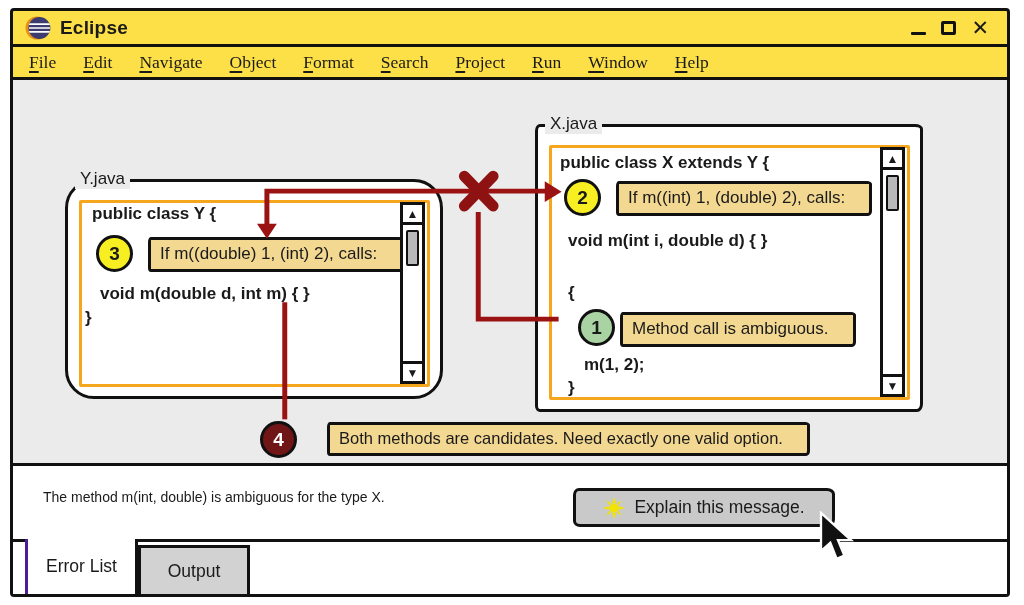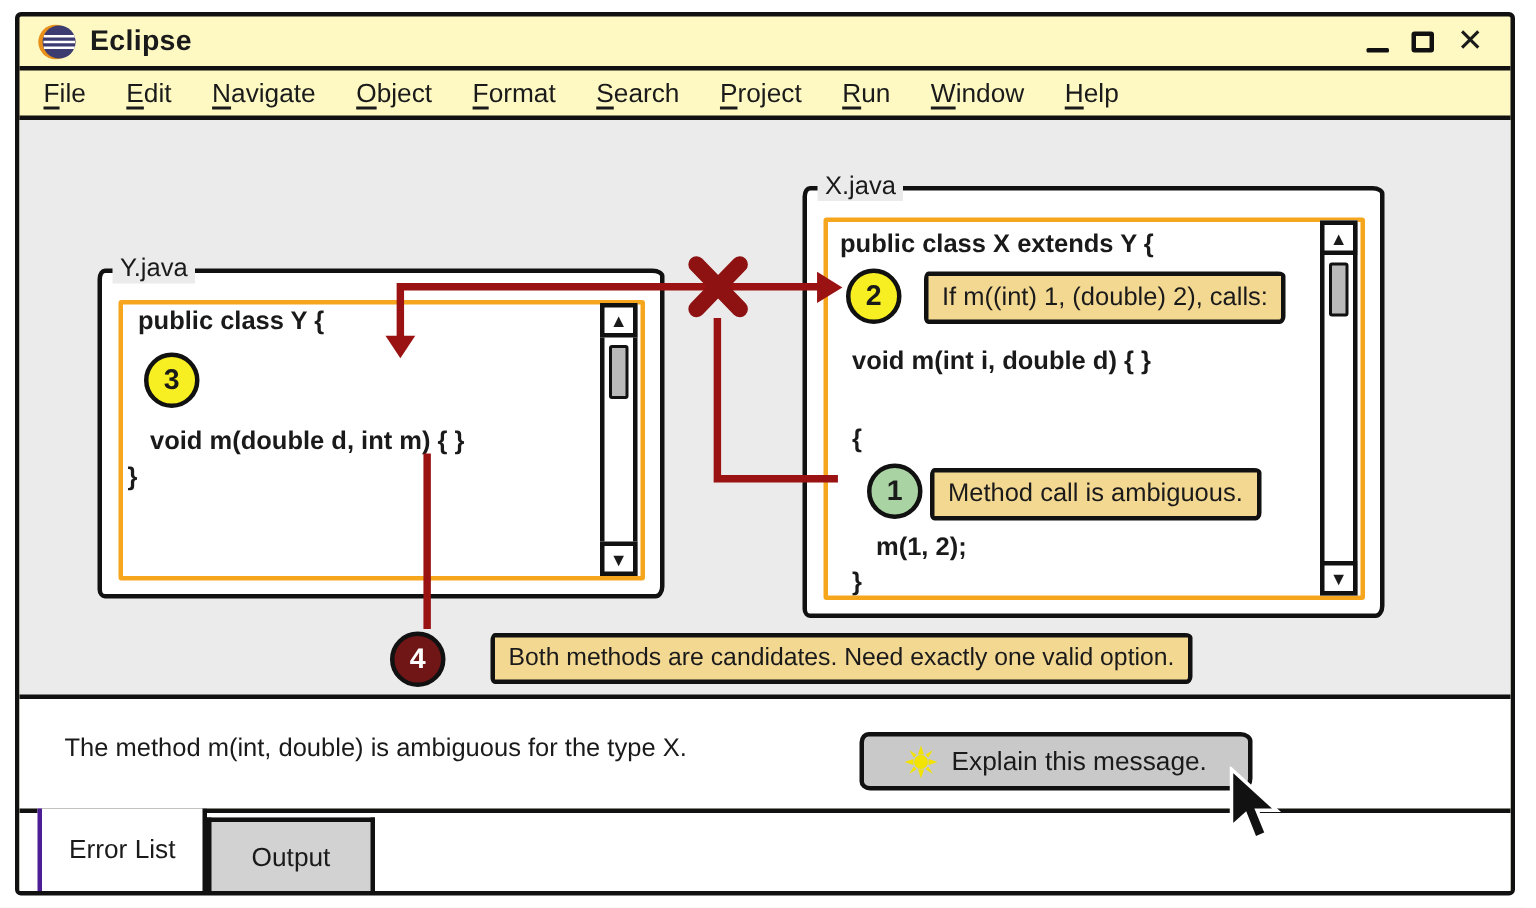--- a/index.html
+++ b/index.html
@@ -1,32 +1,32 @@
 <!DOCTYPE html>
 <html><head>
 <meta charset="utf-8">
 <style>
   * { margin:0; padding:0; box-sizing:border-box; }
   html,body { width:1024px; height:605px; background:#ffffff; font-family:"Liberation Sans","DejaVu Sans",sans-serif; color:#1a1a1a; overflow:hidden; }
 
   .app { position:absolute; left:10px; top:8px; width:1000px; height:589px;
-         border:3px solid #111; border-radius:4px; background:#fef9c3;
+         border:3px solid #111; border-radius:4px; background:#fde047;
          display:flex; flex-direction:column; }
 
   
   .titlebar { height:36px; border-bottom:3px solid #111; display:flex; align-items:center; padding:0 12px; gap:9px; }
   .title-text { font-size:19px; font-weight:600; letter-spacing:.2px; }
   .win-controls { margin-left:auto; display:flex; align-items:center; gap:15px; padding-right:6px; }
   .btn-min { width:15px; height:3px; background:#111; margin-top:12px; border-radius:1px; }
   .btn-max { width:15px; height:14px; border:3px solid #111; border-radius:2px; }
   .btn-close { font-size:21px; font-weight:700; line-height:1; }
 
   
   .menubar { height:33px; border-bottom:3px solid #111; display:flex; align-items:center; gap:27px; padding:0 16px; font-size:17.5px; }
-  .menu-item { white-space:nowrap; cursor:default; }
+  .menu-item { white-space:nowrap; cursor:default;font-family:Liberation Serif, serif; }
   .mf { text-decoration:underline; text-underline-offset:3px; text-decoration-thickness:1.5px; }
 
   
   .canvas { height:386px; border-bottom:3px solid #111; background:#ebebeb; position:relative; }
 
   .editor { position:absolute; background:#fff; border:3px solid #111;
             border-radius:5px 8px 6px 5px / 7px 5px 8px 6px; }
   .editor-label { position:absolute; top:-13px; left:7px; background:#ebebeb; padding:0 5px; font-size:17px; }
   .editor-inner { position:absolute; left:11px; right:10px; top:18px; bottom:9px; border:3px solid #f6a61c;
                   border-radius:2px; }
@@ -40,27 +40,27 @@
   .sb-thumb { width:13px; height:36px; margin:5px auto 0 auto; background:#b9b9b9; border:2.5px solid #111; border-radius:2px; }
 
   .num-circle { position:absolute; width:37px; height:37px; border:3px solid #111; border-radius:50%;
                 display:flex; align-items:center; justify-content:center; font-size:19px; font-weight:700; z-index:2; }
   .c-yellow { background:#f7ef21; }
   .c-green  { background:#a9d3a2; }
   .c-maroon { background:#701616; color:#fff; }
 
   .hl-box { position:absolute; background:#f3d892; border:3px solid #111;
             border-radius:3px 5px 4px 3px / 5px 3px 5px 4px;
-            font-size:17px; white-space:nowrap; padding:4px 9px 5px 9px; z-index:2; }
+            font-size:17px; white-space:nowrap; padding:4px 24px 5px 9px; z-index:2; }
 
   .red-overlay { position:absolute; inset:0; width:100%; height:100%; z-index:4; pointer-events:none; }
 
   
   .statusrow { height:73px; position:relative; background:#fff; }
-  .status-text { position:absolute; left:30px; top:23px; font-size:17px; }
+  .status-text { position:absolute; left:30px; top:23px; font-size:14px; }
   .explain-btn { position:absolute; left:560px; top:22px; width:262px; height:39px; background:#c9c9c9;
                  border:3px solid #111; border-radius:6px 8px 6px 7px / 7px 6px 8px 6px;
                  display:flex; align-items:center; justify-content:center; gap:9px; font-size:17.5px; }
 
   
   .bottomstrip { flex:1; border-top:3px solid #111; position:relative; background:#fff; }
   .tab { position:absolute; display:flex; align-items:center; justify-content:center; font-size:17.5px; }
   .tab-active { left:12px; top:-3px; bottom:0; width:113px; background:#fff;
                 border-left:3px solid #4c1d95; border-right:3px solid #111; z-index:5; }
   .tab-inactive { left:125px; top:3px; bottom:0; width:112px; background:#d2d2d2;
@@ -104,27 +104,28 @@
     <span class="menu-item"><span class="mf">F</span><span>ormat</span></span>
     <span class="menu-item"><span class="mf">S</span><span>earch</span></span>
     <span class="menu-item"><span class="mf">P</span><span>roject</span></span>
     <span class="menu-item"><span class="mf">R</span><span>un</span></span>
     <span class="menu-item"><span class="mf">W</span><span>indow</span></span>
     <span class="menu-item"><span class="mf">H</span><span>elp</span></span>
   </div>
 
   <div class="canvas">
 
-    <div class="editor" style="left:52px; top:99px; width:378px; height:220px;">
+    <div class="editor" style="left:52px; top:99px; width:378px; height:220px;border-radius:29px;">
       <span class="editor-label">Y.java</span>
       <div class="editor-inner"></div>
       <div class="code" style="left:24px; top:22px;">public class Y {</div>
       <div class="num-circle c-yellow" style="left:28px; top:53px;">
         <span>3</span>
       </div>
+      <div class="hl-box" style="left:80px; top:55px;">If m((double) 1, (int) 2), calls:</div>
       <div class="code" style="left:32px; top:102px;">void m(double d, int m) { }</div>
       <div class="code" style="left:17px; top:126px;">}</div>
       <div class="scrollbar">
         <span class="sb-btn">
             <span>▲</span>
           </span>
         <span class="sb-thumb"></span>
         <span class="sb-btn down">
             <span>▼</span>
           </span>

